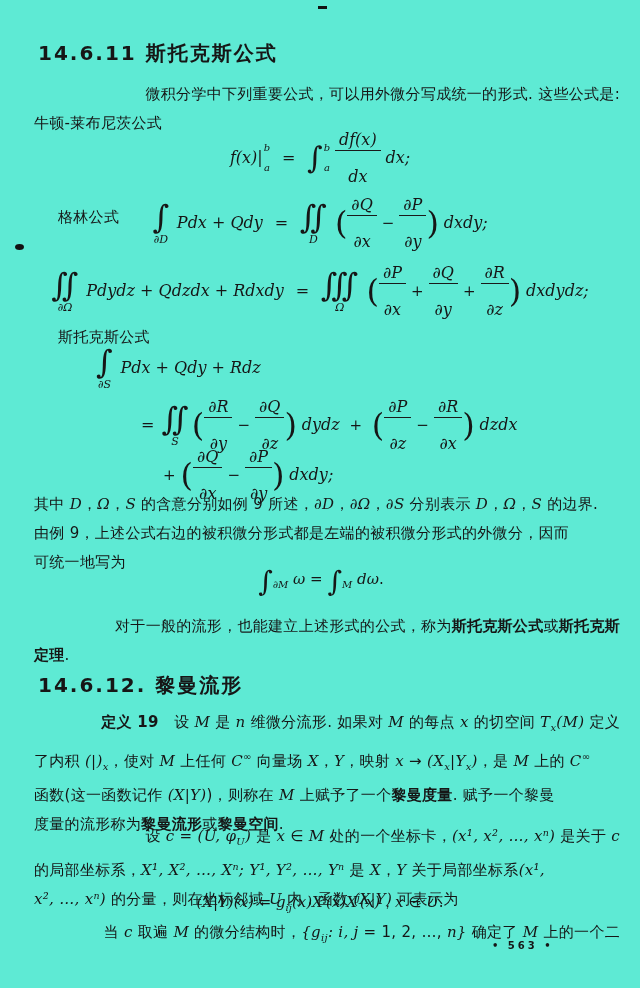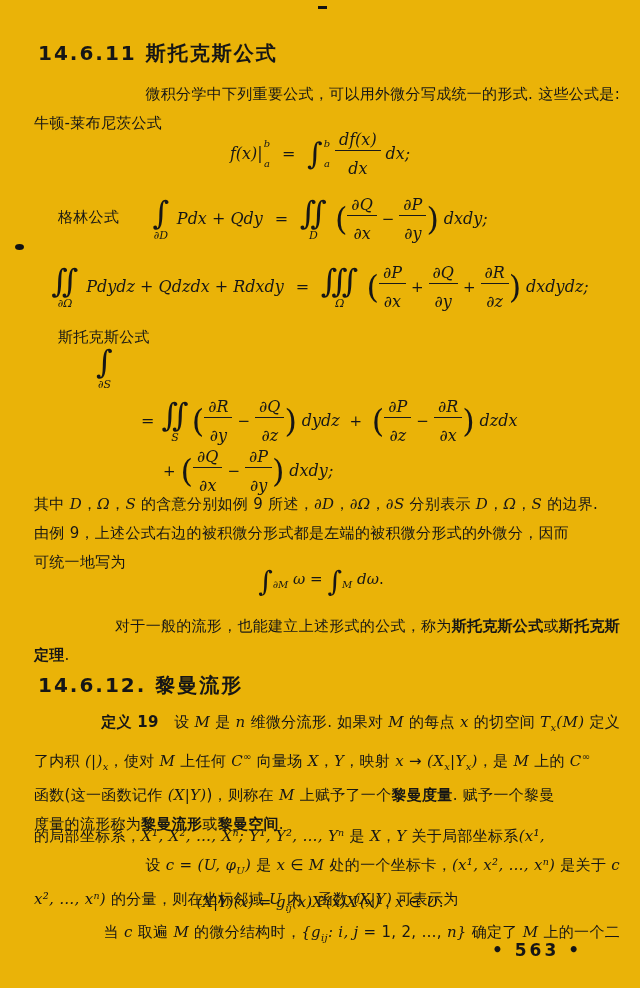--- a/index.html
+++ b/index.html
@@ -1,46 +1,46 @@
 <!DOCTYPE html>
 <html><head>
 <meta charset="utf-8">
 <style>
   html,body { margin:0; padding:0; background:#e8e8e8; }
-  .page { position:relative; width:640px; height:988px; background:#eab308;
+  .page { position:relative; width:640px; height:988px; background:#5eead4;
           color:#161616; font-family:"DejaVu Sans", sans-serif; font-size:15px;
           overflow:hidden; }
   .abs { position:absolute; }
   .sec-title { font-size:20px; font-weight:bold; letter-spacing:2px; white-space:nowrap; }
   .line { line-height:29px; white-space:nowrap; letter-spacing:0.3px; }
   .indent { text-indent:28px;text-align:right; }
   .indent-sm { text-indent:24px; }
   .b { font-weight:bold; }
   .i { font-family:"DejaVu Serif", serif; font-style:italic; }
   .sup { font-size:10px; vertical-align:6px; }
   .sub { font-size:10px; vertical-align:-4px; }
   .g { font-family:"DejaVu Serif", serif; font-style:normal; font-size:28px; vertical-align:-7px; line-height:0; }
   .m { font-family:"DejaVu Serif", serif; font-style:italic; font-size:16px; }
   .formula { white-space:nowrap; }
   .eq { padding:0 7px; font-style:normal; }
   .op { font-family:"DejaVu Serif", serif; padding:0 5px; }
   .frac { display:inline-block; vertical-align:middle; text-align:center; line-height:1.1; }
   .frac .num { display:block; padding:0 4px 1px;text-align:center; }
-  .frac .den { display:block; border-top:1.5px solid #1a1a1a; padding:9px 4px 0; }
+  .frac .den { display:block; border-top:1.5px solid #1a1a1a; padding:17px 4px 0; }
   .bigint { font-family:"DejaVu Serif", serif; font-size:30px; vertical-align:middle; line-height:0; }
   .paren { font-family:"DejaVu Serif", serif; font-size:32px; font-weight:400; vertical-align:middle; line-height:0; }
   .iu { display:inline-flex; flex-direction:column; align-items:center; vertical-align:middle; margin-right:3px; }
   .iu .ig { font-family:"DejaVu Serif", serif; font-size:32px; line-height:32px; }
   .iu .iu-sub { font-family:"DejaVu Serif", serif; font-style:italic; font-size:11px; line-height:11px; margin-top:1px; }
   .ss { display:inline-flex; flex-direction:column; justify-content:space-between; height:30px;
         vertical-align:middle; font-family:"DejaVu Serif", serif; font-style:italic;
         font-size:10px; line-height:10px; padding:1px 0 1px 1px; }
   .bullet { width:9px; height:6px; background:#121212; border-radius:50%; }
   .topmark { width:9px; height:3px; background:#121212; }
-  .pagenum { font-weight:bold; letter-spacing:3px; font-size:17px; }
+  .pagenum { font-weight:bold; letter-spacing:3px; font-size:10px; }
 </style>
 </head>
 <body>
 
 <div class="page">
 
   <div class="abs topmark" style="left:318px; top:6px;"></div>
 
   <div class="abs sec-title" style="left:38px; top:40px;">14.6.11 斯托克斯公式</div>
 
@@ -98,20 +98,21 @@
     <span class="m">dxdydz;</span>
   </div>
 
   <div class="abs line indent-sm" style="left:34px; top:323px;"><span>斯托克斯公式</span></div>
 
   <div class="abs formula" style="left:96px; top:346px;">
     <span class="iu">
         <span class="ig">∫</span>
         <span class="iu-sub">∂S</span>
       </span>
+    <span class="m">Pdx + Qdy + Rdz</span>
   </div>
 
   <div class="abs formula" style="left:134px; top:398px;">
     <span class="m eq">=</span><span class="iu">
         <span class="ig">∬</span>
         <span class="iu-sub">S</span>
       </span><span class="paren">(</span><span class="frac"><span class="num m">∂R</span><span class="den m">∂y</span></span><span class="op">−</span><span class="frac"><span class="num m">∂Q</span><span class="den m">∂z</span></span><span class="paren">)</span>
     <span class="m">dydz</span>
     <span class="op">+</span>
     <span class="paren">(</span><span class="frac"><span class="num m">∂P</span><span class="den m">∂z</span></span><span class="op">−</span><span class="frac"><span class="num m">∂R</span><span class="den m">∂x</span></span><span class="paren">)</span>
@@ -139,22 +140,22 @@
   <div class="abs sec-title" style="left:38px; top:672px;">14.6.12. 黎曼流形</div>
 
   <div class="abs" style="left:34px; top:708px; width:586px;">
     <div class="line indent"><span class="b">定义 19</span><span>　设 </span><span class="i">M</span><span> 是 </span><span class="i">n</span><span> 维微分流形. 如果对 </span><span class="i">M</span><span> 的每点 </span><span class="i">x</span><span> 的切空间 </span><span class="i">T</span><span class="i sub">x</span><span class="i">(M)</span><span> 定义</span></div>
     <div class="line"><span>了内积 </span><span class="i">(|)</span><span class="i sub">x</span><span>，使对 </span><span class="i">M</span><span> 上任何 </span><span class="i">C</span><span class="sup">∞</span><span> 向量场 </span><span class="i">X</span><span>，</span><span class="i">Y</span><span>，映射 </span><span class="i">x</span><span> → </span><span class="i">(X</span><span class="i sub">x</span><span class="i">|Y</span><span class="i sub">x</span><span class="i">)</span><span>，是 </span><span class="i">M</span><span> 上的 </span><span class="i">C</span><span class="sup">∞</span></div>
     <div class="line"><span>函数(这一函数记作 </span><span class="i">(X|Y)</span><span>)，则称在 </span><span class="i">M</span><span> 上赋予了一个</span><span class="b">黎曼度量</span><span>. 赋予一个黎曼</span></div>
     <div class="line"><span>度量的流形称为</span><span class="b">黎曼流形</span><span>或</span><span class="b">黎曼空间</span><span>.</span></div>
   </div>
 
   <div class="abs" style="left:34px; top:822px; width:586px;">
+    <div class="line indent"><span>设 </span><span class="i">c</span><span> = </span><span class="i">(U, φ</span><span class="i sub">U</span><span class="i">)</span><span> 是 </span><span class="i">x</span><span> ∈ </span><span class="i">M</span><span> 处的一个坐标卡，</span><span class="i">(x¹, x², …, xⁿ)</span><span> 是关于 </span><span class="i">c</span></div>
     <div class="line"><span>的局部坐标系，</span><span class="i">X¹, X², …, Xⁿ; Y¹, Y², …, Yⁿ</span><span> 是 </span><span class="i">X</span><span>，</span><span class="i">Y</span><span> 关于局部坐标系</span><span class="i">(x¹,</span></div>
-    <div class="line indent"><span>设 </span><span class="i">c</span><span> = </span><span class="i">(U, φ</span><span class="i sub">U</span><span class="i">)</span><span> 是 </span><span class="i">x</span><span> ∈ </span><span class="i">M</span><span> 处的一个坐标卡，</span><span class="i">(x¹, x², …, xⁿ)</span><span> 是关于 </span><span class="i">c</span></div>
     <div class="line"><span class="i">x², …, xⁿ)</span><span> 的分量，则在坐标邻域 </span><span class="i">U</span><span> 内，函数 </span><span class="i">(X|Y)</span><span> 可表示为</span></div>
   </div>
 
   <div class="abs formula" style="left:0; top:892px; width:100%; text-align:center;"><span class="i">(X|Y)(x)</span><span> = </span><span class="i">g</span><span class="i sub">ij</span><span class="i">(x)X</span><span class="i sup">i</span><span class="i">(x)X</span><span class="i sup">j</span><span class="i">(x)</span><span>，</span><span class="i">x</span><span> ∈ </span><span class="i">U</span><span>.</span></div>
 
   <div class="abs" style="left:34px; top:918px; width:586px;">
     <div class="line indent"><span>当 </span><span class="i">c</span><span> 取遍 </span><span class="i">M</span><span> 的微分结构时，</span><span class="i">{g</span><span class="i sub">ij</span><span class="i">: i, j</span><span> = 1, 2, …, </span><span class="i">n</span><span class="i">}</span><span> 确定了 </span><span class="i">M</span><span> 上的一个二</span></div>
   </div>
 
   <div class="abs pagenum" style="left:492px; top:940px;">• 563 •</div>

